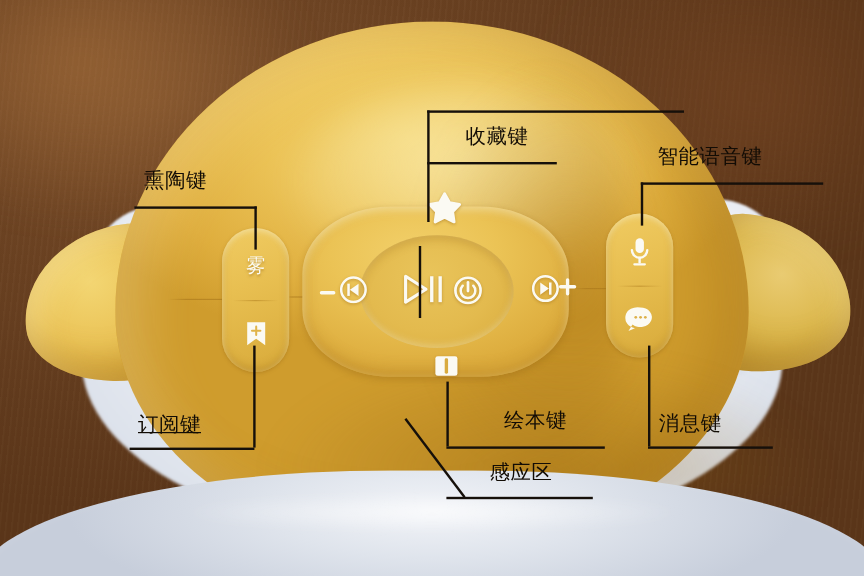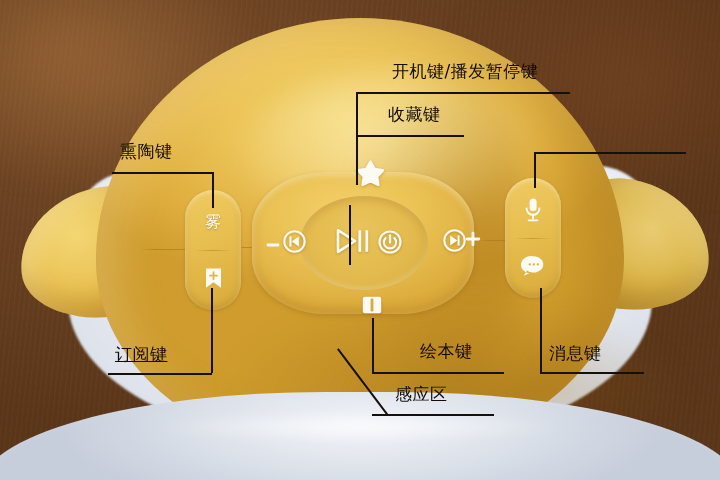--- a/index.html
+++ b/index.html
@@ -373,45 +373,45 @@
 
     <div class="btn-book ico">
       <svg width="20" height="18" viewBox="0 0 20 18" aria-hidden="true">
         <rect x="0.8" y="0.8" width="18.4" height="16.4" rx="2" fill="#fbfaf3"></rect>
         <rect x="8.6" y="2.6" width="2.8" height="12.8" rx="1.2" fill="#d9ab3f"></rect>
       </svg>
     </div>
 
   </div>
 
-  <div class="callout-label" style="left:392px; top:62px;">开机键/播发暂停键</div>
   <div class="leader h" style="left:356px; top:92px; width:214px;"></div>
 
   <div class="callout-label" style="left:388px; top:105px;">收藏键</div>
   <div class="leader h" style="left:356px; top:135px; width:108px;"></div>
   <div class="leader v" style="left:356px; top:92px; height:43px;"></div>
   <div class="leader v" style="left:356px; top:135px; height:50px;"></div>
   <div class="leader v" style="left:349px; top:205px; height:60px;"></div>
 
   <div class="callout-label" style="left:120px; top:142px;text-align:center;">熏陶键</div>
   <div class="leader h" style="left:112px; top:172px; width:102px;"></div>
   <div class="leader v" style="left:212px; top:172px; height:36px;"></div>
 
   <div class="callout-label" style="left:115px; top:345px;text-decoration:underline;">订阅键</div>
   <div class="leader h" style="left:108px; top:373px; width:104px;"></div>
   <div class="leader v" style="left:211px; top:288px; height:85px;"></div>
 
+  <div class="callout-label" style="left:548px; top:122px;">智能语音键</div>
   <div class="leader h" style="left:534px; top:152px; width:152px;"></div>
   <div class="leader v" style="left:534px; top:152px; height:36px;"></div>
 
   <div class="callout-label" style="left:549px; top:344px;">消息键</div>
   <div class="leader h" style="left:540px; top:372px; width:104px;"></div>
   <div class="leader v" style="left:540px; top:288px; height:84px;"></div>
 
   <div class="callout-label" style="left:420px; top:342px;">绘本键</div>
   <div class="leader h" style="left:372px; top:372px; width:132px;"></div>
   <div class="leader v" style="left:372px; top:318px; height:54px;"></div>
 
-  <div class="callout-label" style="left:395px; top:385px;">感应区</div>
+  <div class="callout-label" style="left:408px; top:385px;">感应区</div>
   <div class="leader h" style="left:372px; top:414px; width:122px;"></div>
   <div class="leader-diag" style="left:338px; top:348px; width:82px; transform:rotate(53deg);"></div>
 
 </div>
 
 </body></html>

